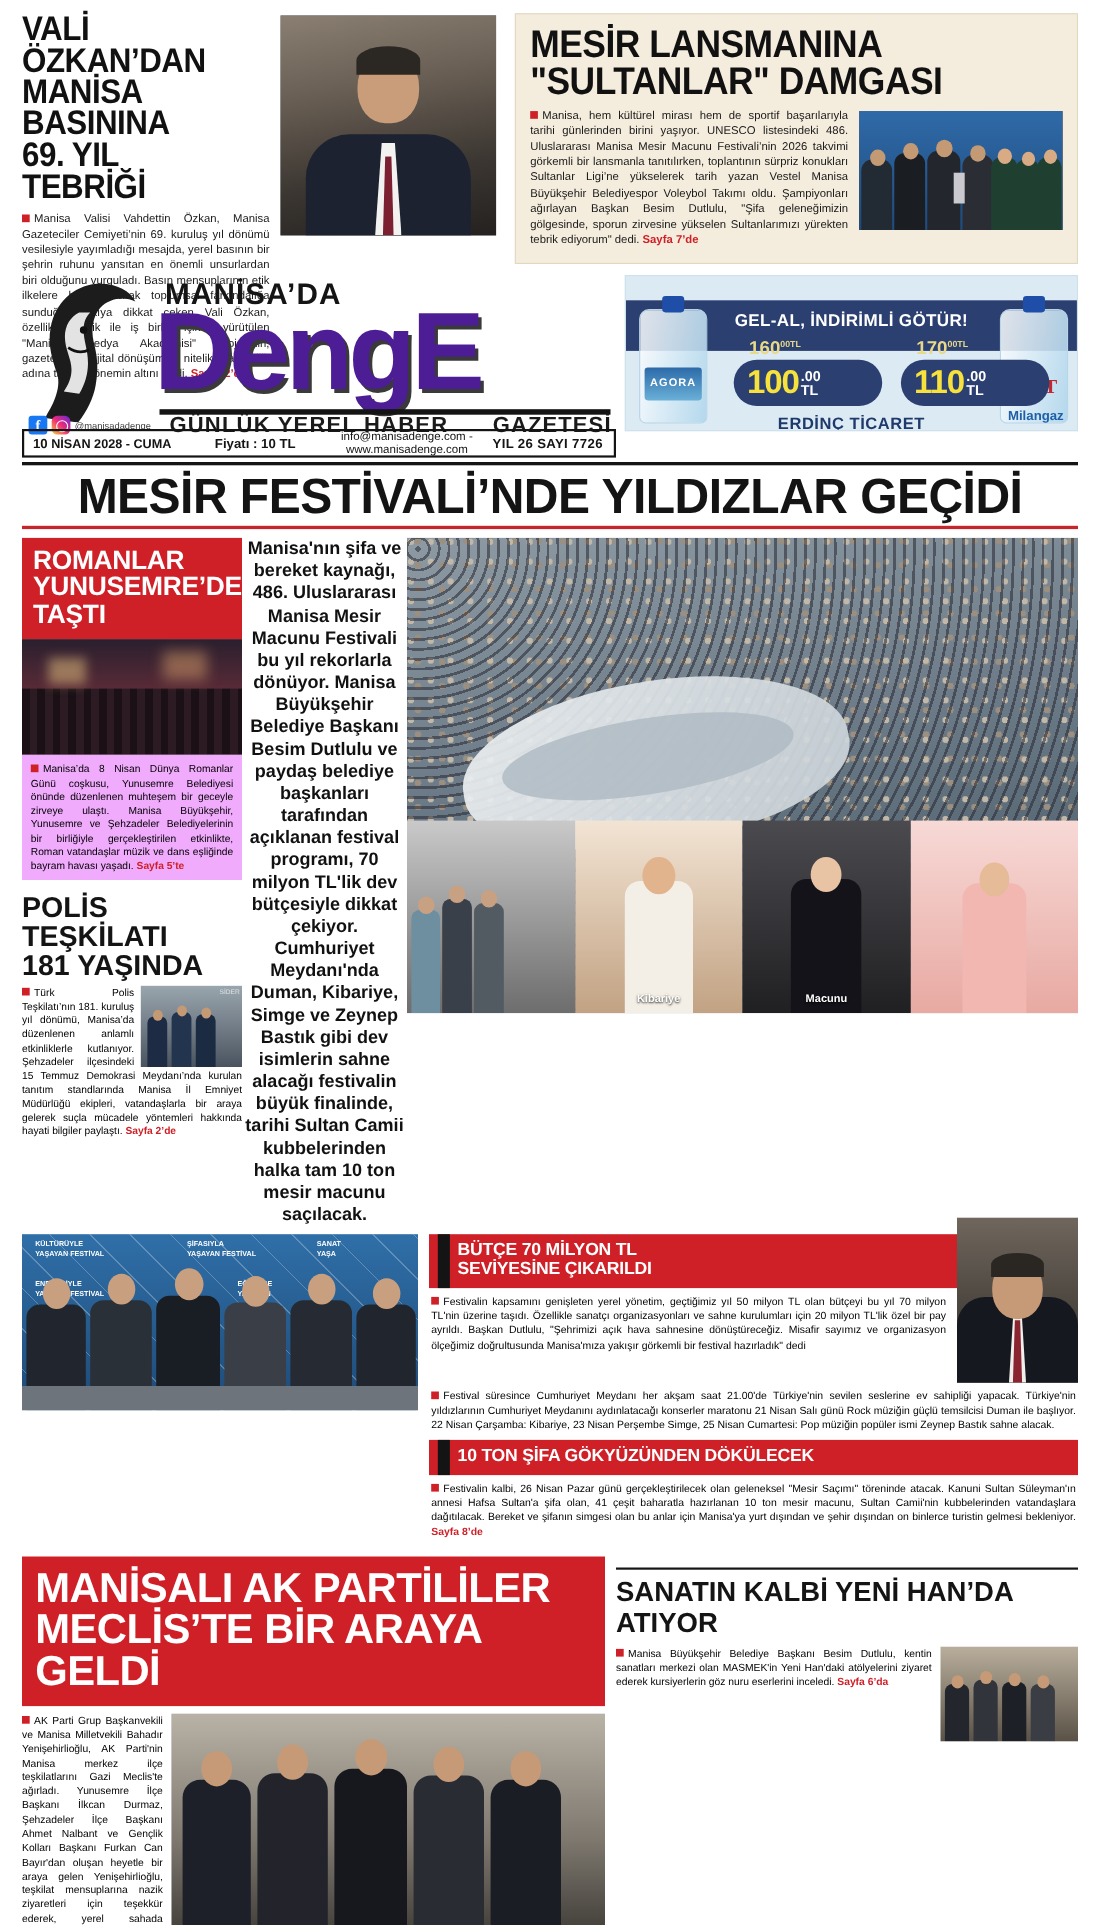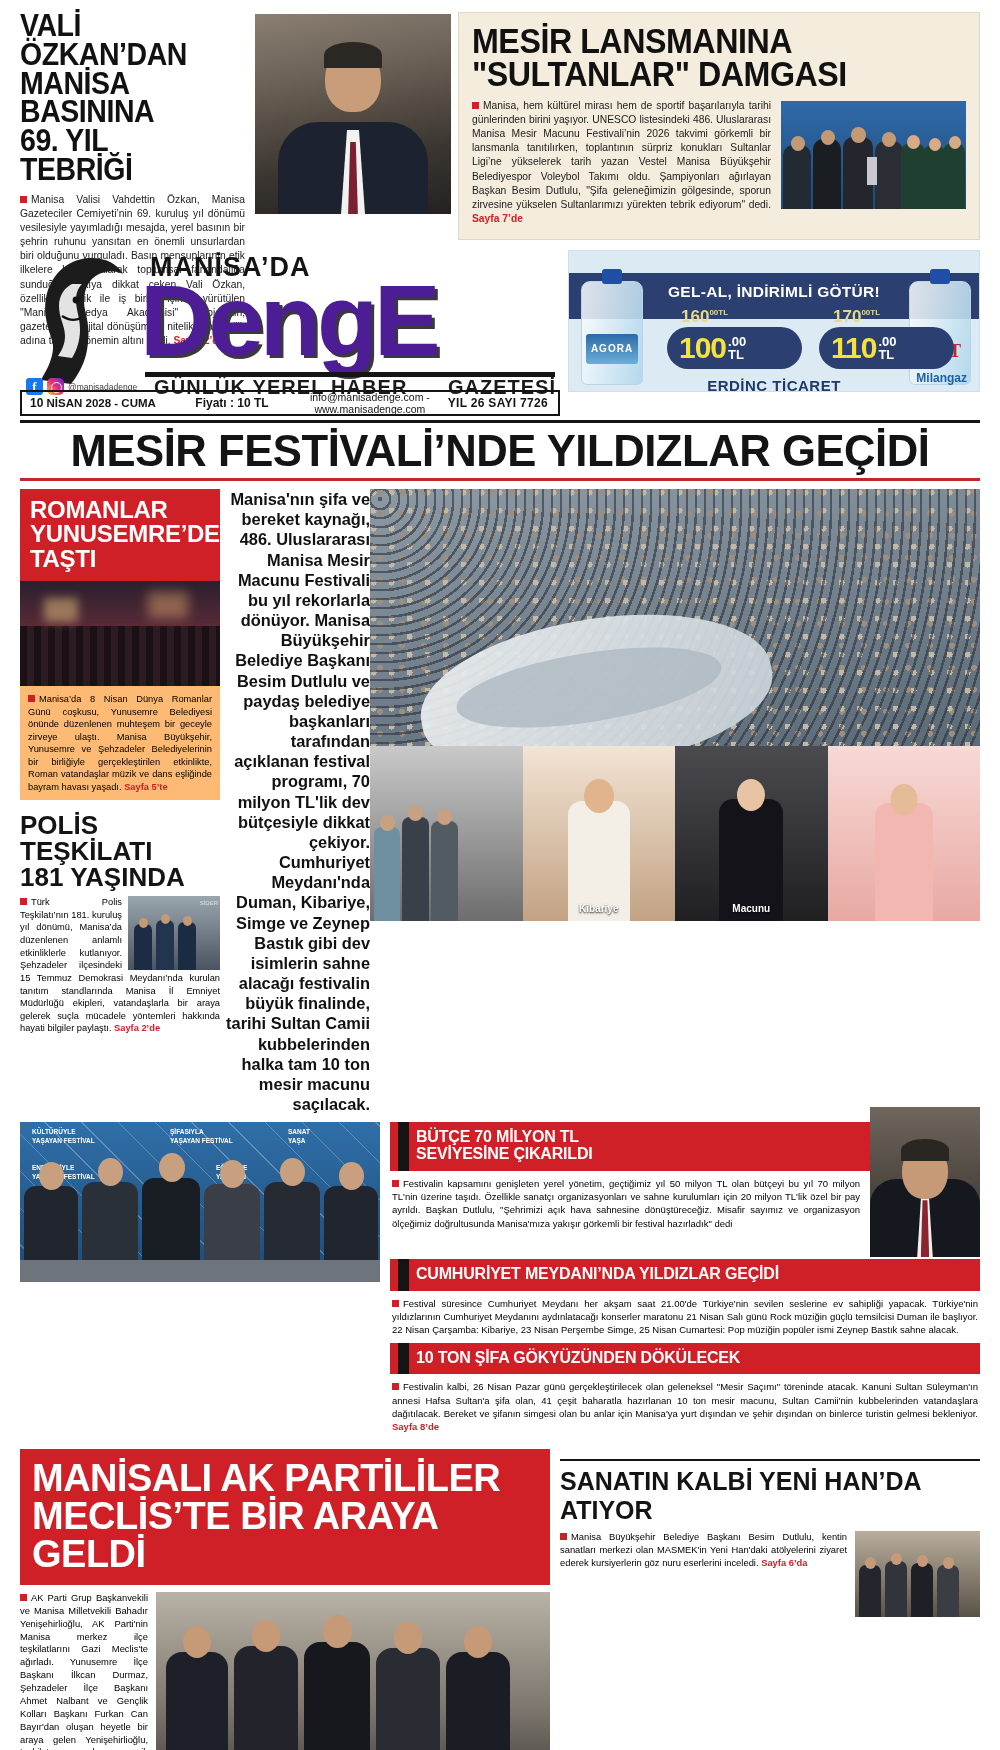--- a/index.html
+++ b/index.html
@@ -6,21 +6,21 @@
   body {
     width: 1000px; height: 1750px;
     background: #ffffff;
     font-family: "Liberation Sans", sans-serif;
     overflow: hidden;
     position: relative;
   }
   .page { width: 1000px; height: 1750px; position: relative; padding: 0 20px; }
 
   
-  .top-zone { display: flex; padding-top: 12px; height: 240px; }
+  .top-zone { display: flex; gap: 10px; padding-top: 12px; height: 240px; }
   .top-left { width: 438px; position: relative; display: flex; gap: 10px; }
   .tl-text { width: 225px; }
   .headline-black {
     font-family: "Liberation Sans Narrow", "Liberation Sans", sans-serif;
     font-weight: 900; color: #111; letter-spacing: -0.5px;
     line-height: 0.93; text-transform: uppercase;
     font-stretch: condensed;
     transform: scaleX(0.92); transform-origin: left top;
   }
   .tl-head { font-size: 31px; margin-bottom: 8px; }
@@ -137,33 +137,33 @@
   .col-c { flex: 1; }
 
   .redbox {
     background:#cf2027; color:#fff; padding: 9px 10px 10px 10px;
   }
   .redbox h2 {
     font-family:"Liberation Sans Narrow","Liberation Sans",sans-serif;
     font-weight:900; font-size:24px; line-height:1.02; letter-spacing:-0.3px;
   }
   .crowd-photo { width:100%; height:105px; margin-top:0; }
-  .cap-box { background:#fdba74; padding:7px 8px; font-size:9.3px; line-height:1.34; text-align:justify; }
+  .cap-box { background:#f0abfc; padding:7px 8px; font-size:9.3px; line-height:1.34; text-align:justify; }
 
   .blackhead {
     font-family:"Liberation Sans Narrow","Liberation Sans",sans-serif;
     font-weight:900; font-size:26px; line-height:1.0; color:#141414; margin-top:12px;
   }
   .polis-text { font-size:9.3px; line-height:1.36; text-align:justify; }
   .polis-photo { width:92px; height:74px; float:right; }
 
   .lead {
     font-family:"Liberation Sans", sans-serif;
     font-weight: 800; font-size: 16.4px; line-height: 1.23; color:#111;
-    text-align: right;
+    text-align: center;
   }
 
   .stage-photo { width:100%; height: 432px; position:relative; overflow:hidden; background:#6a7d8c;}
   .starstrip { position:absolute; left:0; right:0; bottom:0; height: 175px; display:flex; }
   .star { position:relative; flex:1; overflow:hidden;padding-left:48px; }
   .star .lbl { position:absolute; bottom:7px; left:0; right:0; text-align:center; color:#fff; font-size:10px; font-weight:600; text-shadow:0 1px 2px rgba(0,0,0,.9); }
 
   .lower { display:flex; gap:10px; margin-top:8px; }
   .lw-left { width: 360px; }
   .lw-right { flex:1; }
@@ -455,23 +455,20 @@
           <div class="photo" style="width:110px;height:150px;background:linear-gradient(180deg,#6f665c,#2e2b28);position:relative;flex:none;margin-top:-64px;">
             <div style="position:absolute;bottom:0;left:50%;transform:translateX(-50%);width:110px;height:52%;background:#15181f;border-radius:26px 26px 0 0"></div>
             <div style="position:absolute;bottom:0;left:50%;transform:translateX(-50%);width:26px;height:44%;background:#f0efec;clip-path:polygon(36% 0,64% 0,80% 100%,20% 100%)"></div>
             <div style="position:absolute;bottom:0;left:50%;transform:translateX(-50%);width:11px;height:38%;background:#8a2430;clip-path:polygon(28% 0,72% 0,88% 100%,12% 100%)"></div>
             <div style="position:absolute;top:24%;left:50%;transform:translateX(-50%);width:46px;height:56px;border-radius:50% 50% 46% 46%;background:#c79a77"></div>
             <div style="position:absolute;top:21%;left:50%;transform:translateX(-50%);width:48px;height:22px;border-radius:50% 50% 0 0;background:#2a2622"></div>
           </div>
         </div>
       </div>
 
-      <div class="secbar" style="margin-top:2px;">
-        <div>CUMHURİYET MEYDANI’NDA YILDIZLAR GEÇİDİ</div>
-      </div>
       <div class="secbody">
         <span class="sq"></span><span>Festival süresince Cumhuriyet Meydanı her akşam saat 21.00'de Türkiye'nin sevilen seslerine ev sahipliği yapacak. Türkiye'nin yıldızlarının Cumhuriyet Meydanını aydınlatacağı konserler maratonu 21 Nisan Salı günü Rock müziğin güçlü temsilcisi Duman ile başlıyor. 22 Nisan Çarşamba: Kibariye, 23 Nisan Perşembe Simge, 25 Nisan Cumartesi: Pop müziğin popüler ismi Zeynep Bastık sahne alacak.</span>
       </div>
 
       <div class="secbar">
         <div>10 TON ŞİFA GÖKYÜZÜNDEN DÖKÜLECEK</div>
       </div>
       <div class="secbody">
         <span class="sq"></span><span>Festivalin kalbi, 26 Nisan Pazar günü gerçekleştirilecek olan geleneksel "Mesir Saçımı" töreninde atacak. Kanuni Sultan Süleyman'ın annesi Hafsa Sultan'a şifa olan, 41 çeşit baharatla hazırlanan 10 ton mesir macunu, Sultan Camii'nin kubbelerinden vatandaşlara dağıtılacak. Bereket ve şifanın simgesi olan bu anlar için Manisa'ya yurt dışından ve şehir dışından on binlerce turistin gelmesi bekleniyor.</span>
         <span class="ref">Sayfa 8’de</span>

